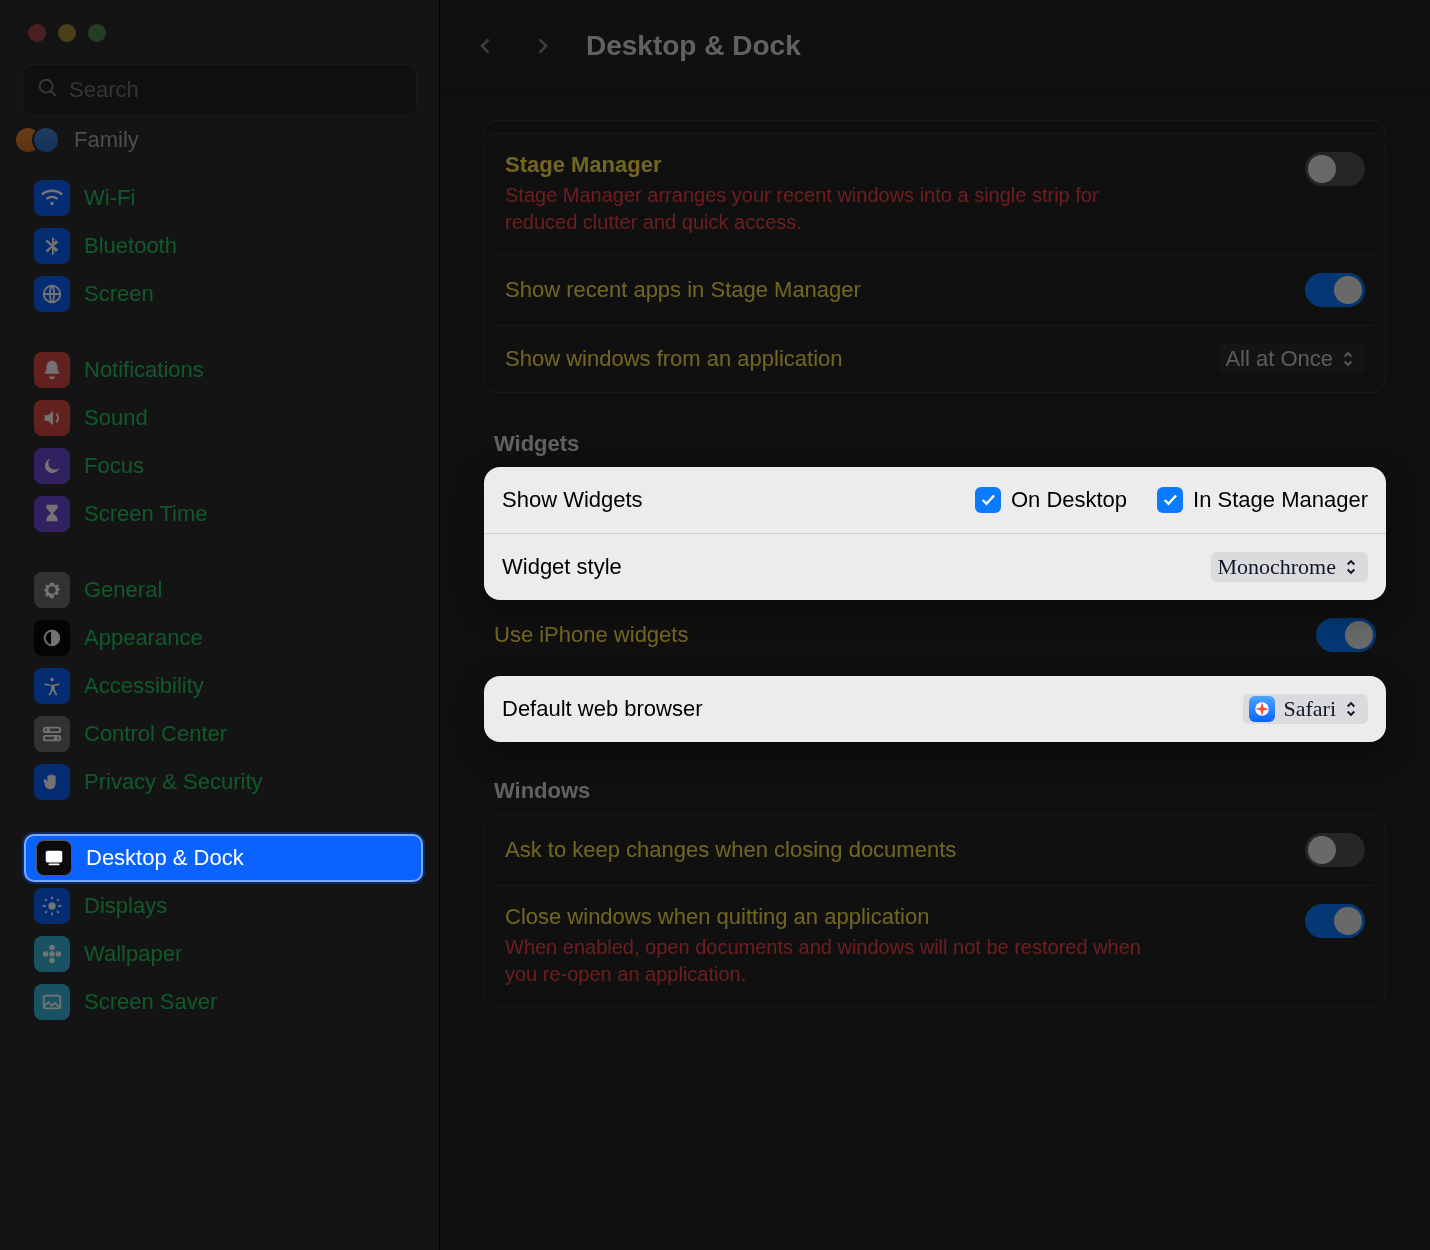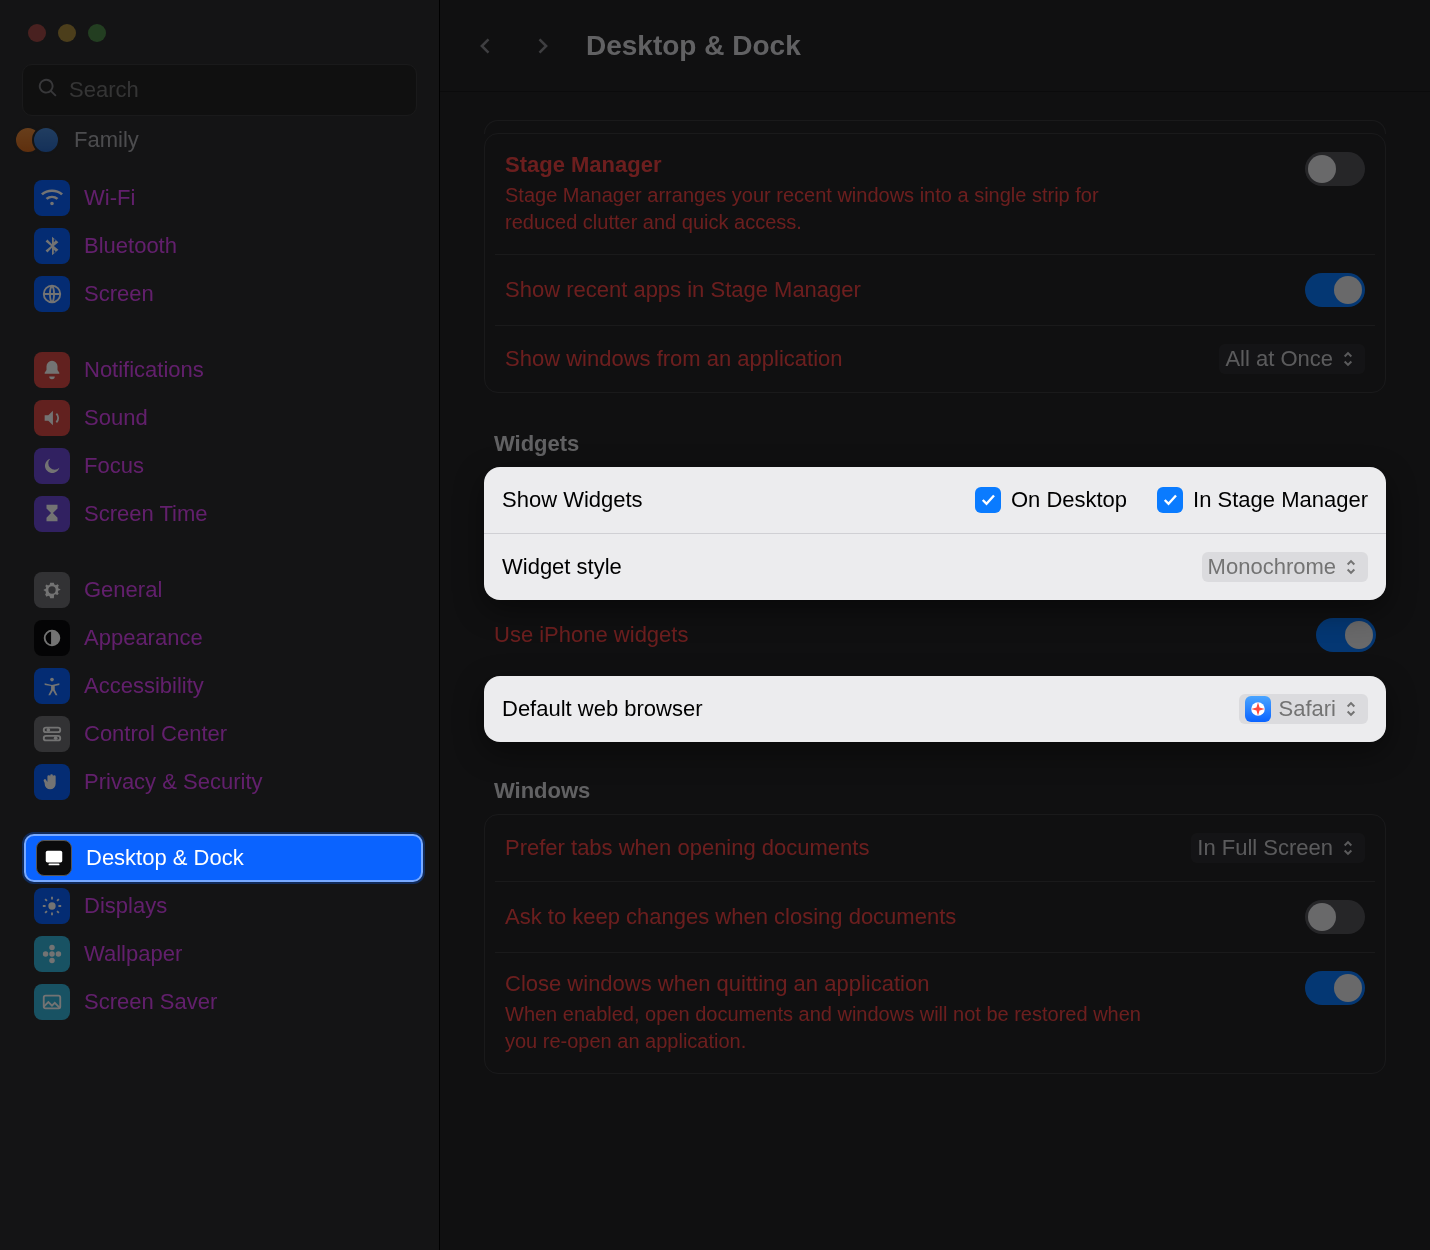--- a/index.html
+++ b/index.html
@@ -19,48 +19,48 @@
   .search-wrap{ padding:22px 22px 10px 22px;}
   .search { display:flex; align-items:center; gap:10px; background:#242425; border:1px solid #3a3a3c; border-radius:10px; padding:8px 14px; height:52px;}
   .search svg{width:22px;height:22px;fill:#7c7c80;}
   .search input{ flex:1; background:transparent; border:none; outline:none; color:#cfcfd2; font-size:22px;}
   .side-scroll{ flex:1; overflow:hidden; padding: 0 16px 0 24px; }
   .family-row{ display:flex; align-items:center; gap:14px; height:40px; margin: -6px 0 14px 0; color:#a9a9ae; font-size:22px; }
   .family-icons{ display:flex; align-items:center; }
   .fic{ width:28px;height:28px;border-radius:50%;background:linear-gradient(#e68a3d,#d26a1f);margin-left:-10px;border:2px solid #2d2d2f;}
   .fic.b{background:linear-gradient(#4a89d6,#2d6bc4);}
   .side-group{ margin-bottom:28px;}
-  .side-item{ display:flex; align-items:center; gap:14px; padding:8px 10px; border-radius:10px; color:#d946ef; font-size:22px; height:48px; cursor:default; position:relative;}
+  .side-item{ display:flex; align-items:center; gap:14px; padding:8px 10px; border-radius:10px; color:#22c55e; font-size:22px; height:48px; cursor:default; position:relative;}
   .side-item.selected{ background:#0a63ff; color:#fff; z-index:60; border:2px solid #79aaff; box-shadow:0 0 0 2px rgba(10,99,255,.3);}
   .sicon{ width:36px;height:36px;border-radius:8px;display:flex;align-items:center;justify-content:center;flex:0 0 36px;}
   .sicon svg{width:22px;height:22px;fill:#fff;}
   .ic-wifi{background:#0a63ff;} .ic-bt{background:#0a63ff;} .ic-net{background:#0a63ff;}
   .ic-notif{background:#d94b46;} .ic-sound{background:#d94b46;} .ic-focus{background:#6d4bd8;} .ic-st{background:#6d4bd8;}
   .ic-gen{background:#6f6f74;} .ic-appear{background:#0b0b0c;} .ic-acc{background:#0a63ff;} .ic-cc{background:#6f6f74;}
   .ic-siri{background:linear-gradient(135deg,#d24ad2,#4060e0);} .ic-priv{background:#0a63ff;}
   .ic-desk{background:#0b0b0c;border:1px solid #555;} .ic-disp{background:#0a63ff;} .ic-wall{background:#36b6dc;} .ic-ss{background:#36b6dc;}
 
   
   .main { flex:1; height:100%; background:#242426; position:relative;}
   .header{ height:92px; display:flex; align-items:center; gap:20px; padding:0 28px; border-bottom:1px solid #1a1a1b;}
   .nav-btn{ width:36px;height:36px;display:flex;align-items:center;justify-content:center;border-radius:6px;}
   .nav-btn svg{width:20px;height:26px;fill:none;stroke:#8b8b90;stroke-width:3;}
   .title{ color:#d8d8dc; font-size:28px; font-weight:700; margin-left:6px;}
   .content{ padding: 28px 44px; color:#c9c9cd; overflow:hidden; }
   .group { background:transparent; border-radius:14px; margin-bottom:36px;}
   .row{ display:flex; align-items:center; justify-content:space-between; padding:18px 10px; min-height:66px; }
   .row + .row { border-top:1px solid #3a3a3d;}
-  .row .label{ font-size:22px; color:#ef4444;}
+  .row .label{ font-size:22px; color:#fde047;}
   .row .sub{ font-size:20px; color:#ef4444; margin-top:4px; line-height:1.35; max-width:640px;}
   .row-head{ color:#d8d8dc; font-weight:700; font-size:22px; padding:2px 10px 10px;}
   .toggle{ width:60px;height:34px;border-radius:20px;background:#54545a;position:relative;flex:0 0 60px;}
   .toggle::after{content:"";position:absolute;top:3px;left:3px;width:28px;height:28px;border-radius:50%;background:#e8e8ea;transition:.15s;}
   .toggle.on{background:#0a7bff;} .toggle.on::after{left:29px;}
   .popup{ display:flex; align-items:center; gap:8px; font-size:22px; color:#c9c9cd; padding:2px 6px; border-radius:6px; background:rgba(120,120,128,.12);}
-  .popup.light{ color:#737373; background:rgba(120,120,128,.14);}
+  .popup.light{ color:#0f172a; background:rgba(120,120,128,.14);font-family:Liberation Serif, serif;}
   .ud{ width:18px; }
   .ud svg{width:14px;height:20px;fill:none;stroke:currentColor;stroke-width:2.4;display:block;}
   .checkbox{ width:26px;height:26px;border-radius:6px;background:#0a7bff;display:inline-flex;align-items:center;justify-content:center;flex:0 0 26px;}
   .checkbox svg{width:18px;height:18px;stroke:#fff;stroke-width:3.2;fill:none;}
   .cb-wrap{display:flex;align-items:center;gap:10px;font-size:22px;}
 
   
   .hl{ position:relative; z-index:60; background:#ececee; color:#000; border-radius:16px; box-shadow:0 10px 30px rgba(0,0,0,.45); }
   .hl .row .label{ color:#000;} .hl .row + .row{ border-top:1px solid #d0d0d4;}
   .hl .row{ padding:18px 18px;}
@@ -365,31 +365,20 @@
                   <path d="M4 9l4-4 4 4M4 15l4 4 4-4"></path>
                 </svg>
               </span>
           </div>
         </div>
       </div>
 
       <div class="row-head" style="margin-top:34px;">Windows</div>
       <div class="group" style="border:1px solid #3a3a3d;border-radius:14px;padding:0 10px;">
         <div class="row">
-          <div class="label">Prefer tabs when opening documents</div>
-          <div class="popup">
-            <span>In Full Screen</span>
-            <span class="ud">
-                <svg viewBox="0 0 16 24">
-                  <path d="M4 9l4-4 4 4M4 15l4 4 4-4"></path>
-                </svg>
-              </span>
-          </div>
-        </div>
-        <div class="row">
           <div class="label">Ask to keep changes when closing documents</div>
           <div class="toggle"></div>
         </div>
         <div class="row" style="align-items:flex-start;">
           <div>
             <div class="label">Close windows when quitting an application</div>
             <div class="sub">When enabled, open documents and windows will not be restored when you re-open an application.</div>
           </div>
           <div class="toggle on"></div>
         </div>

